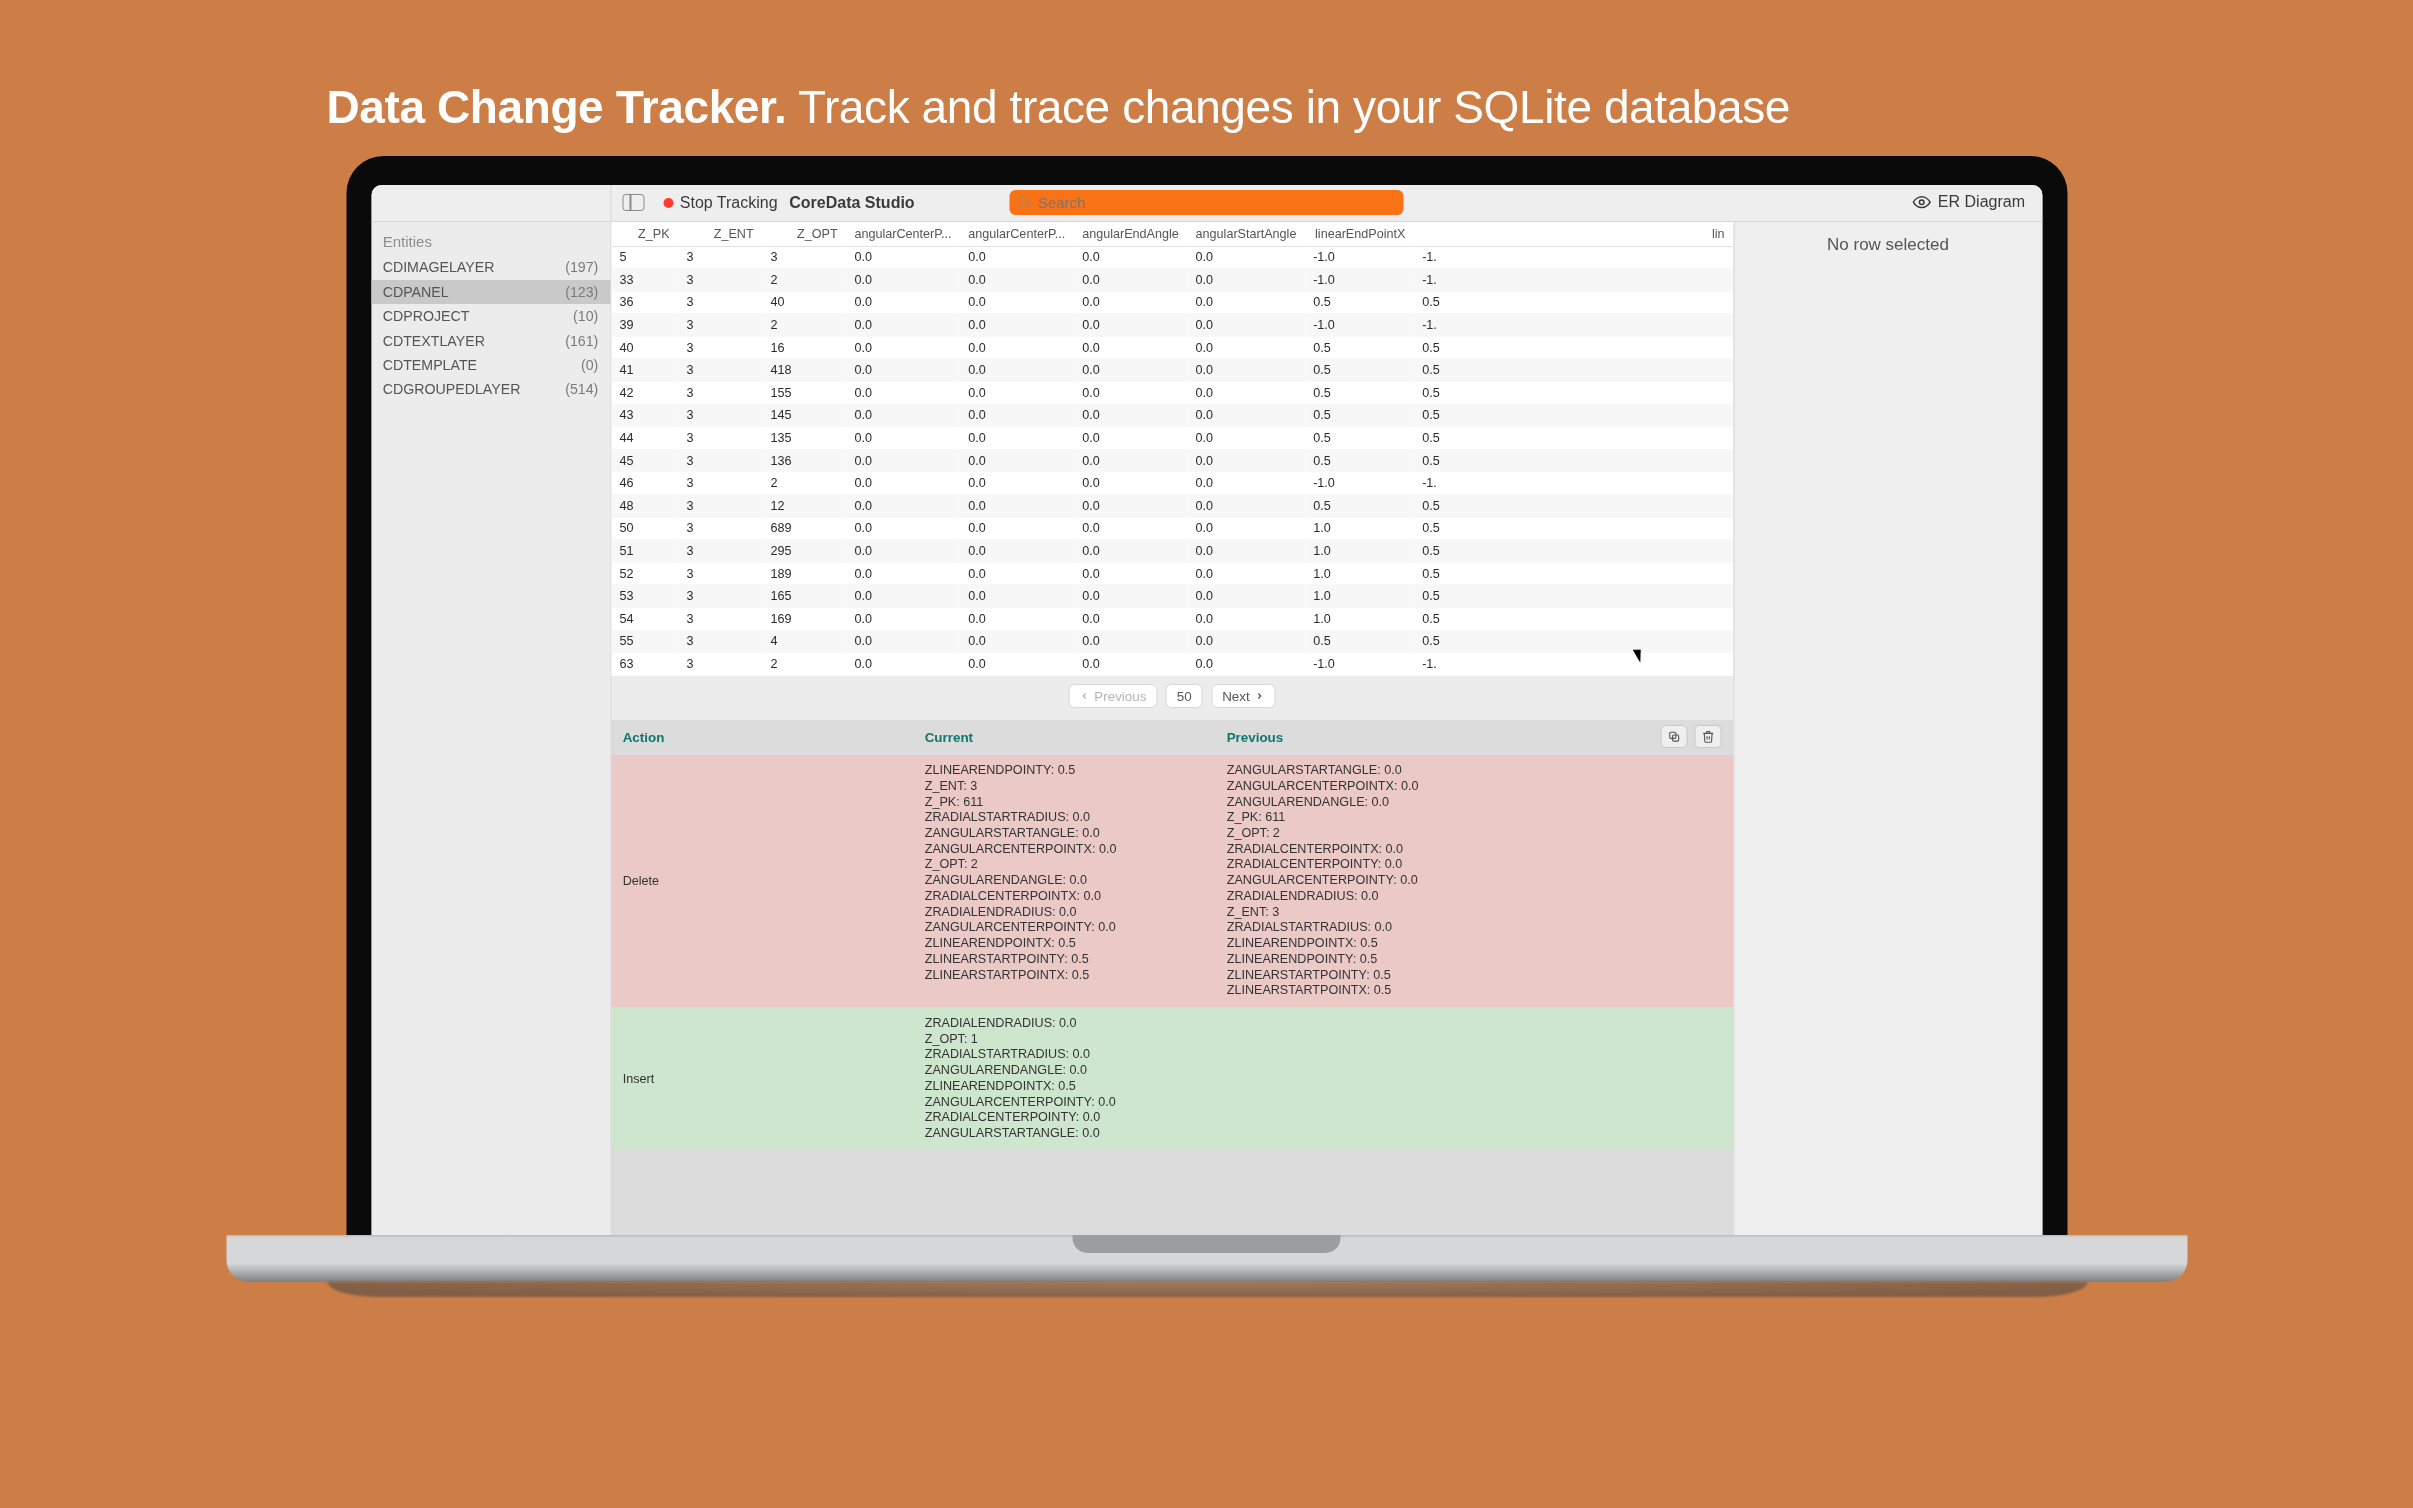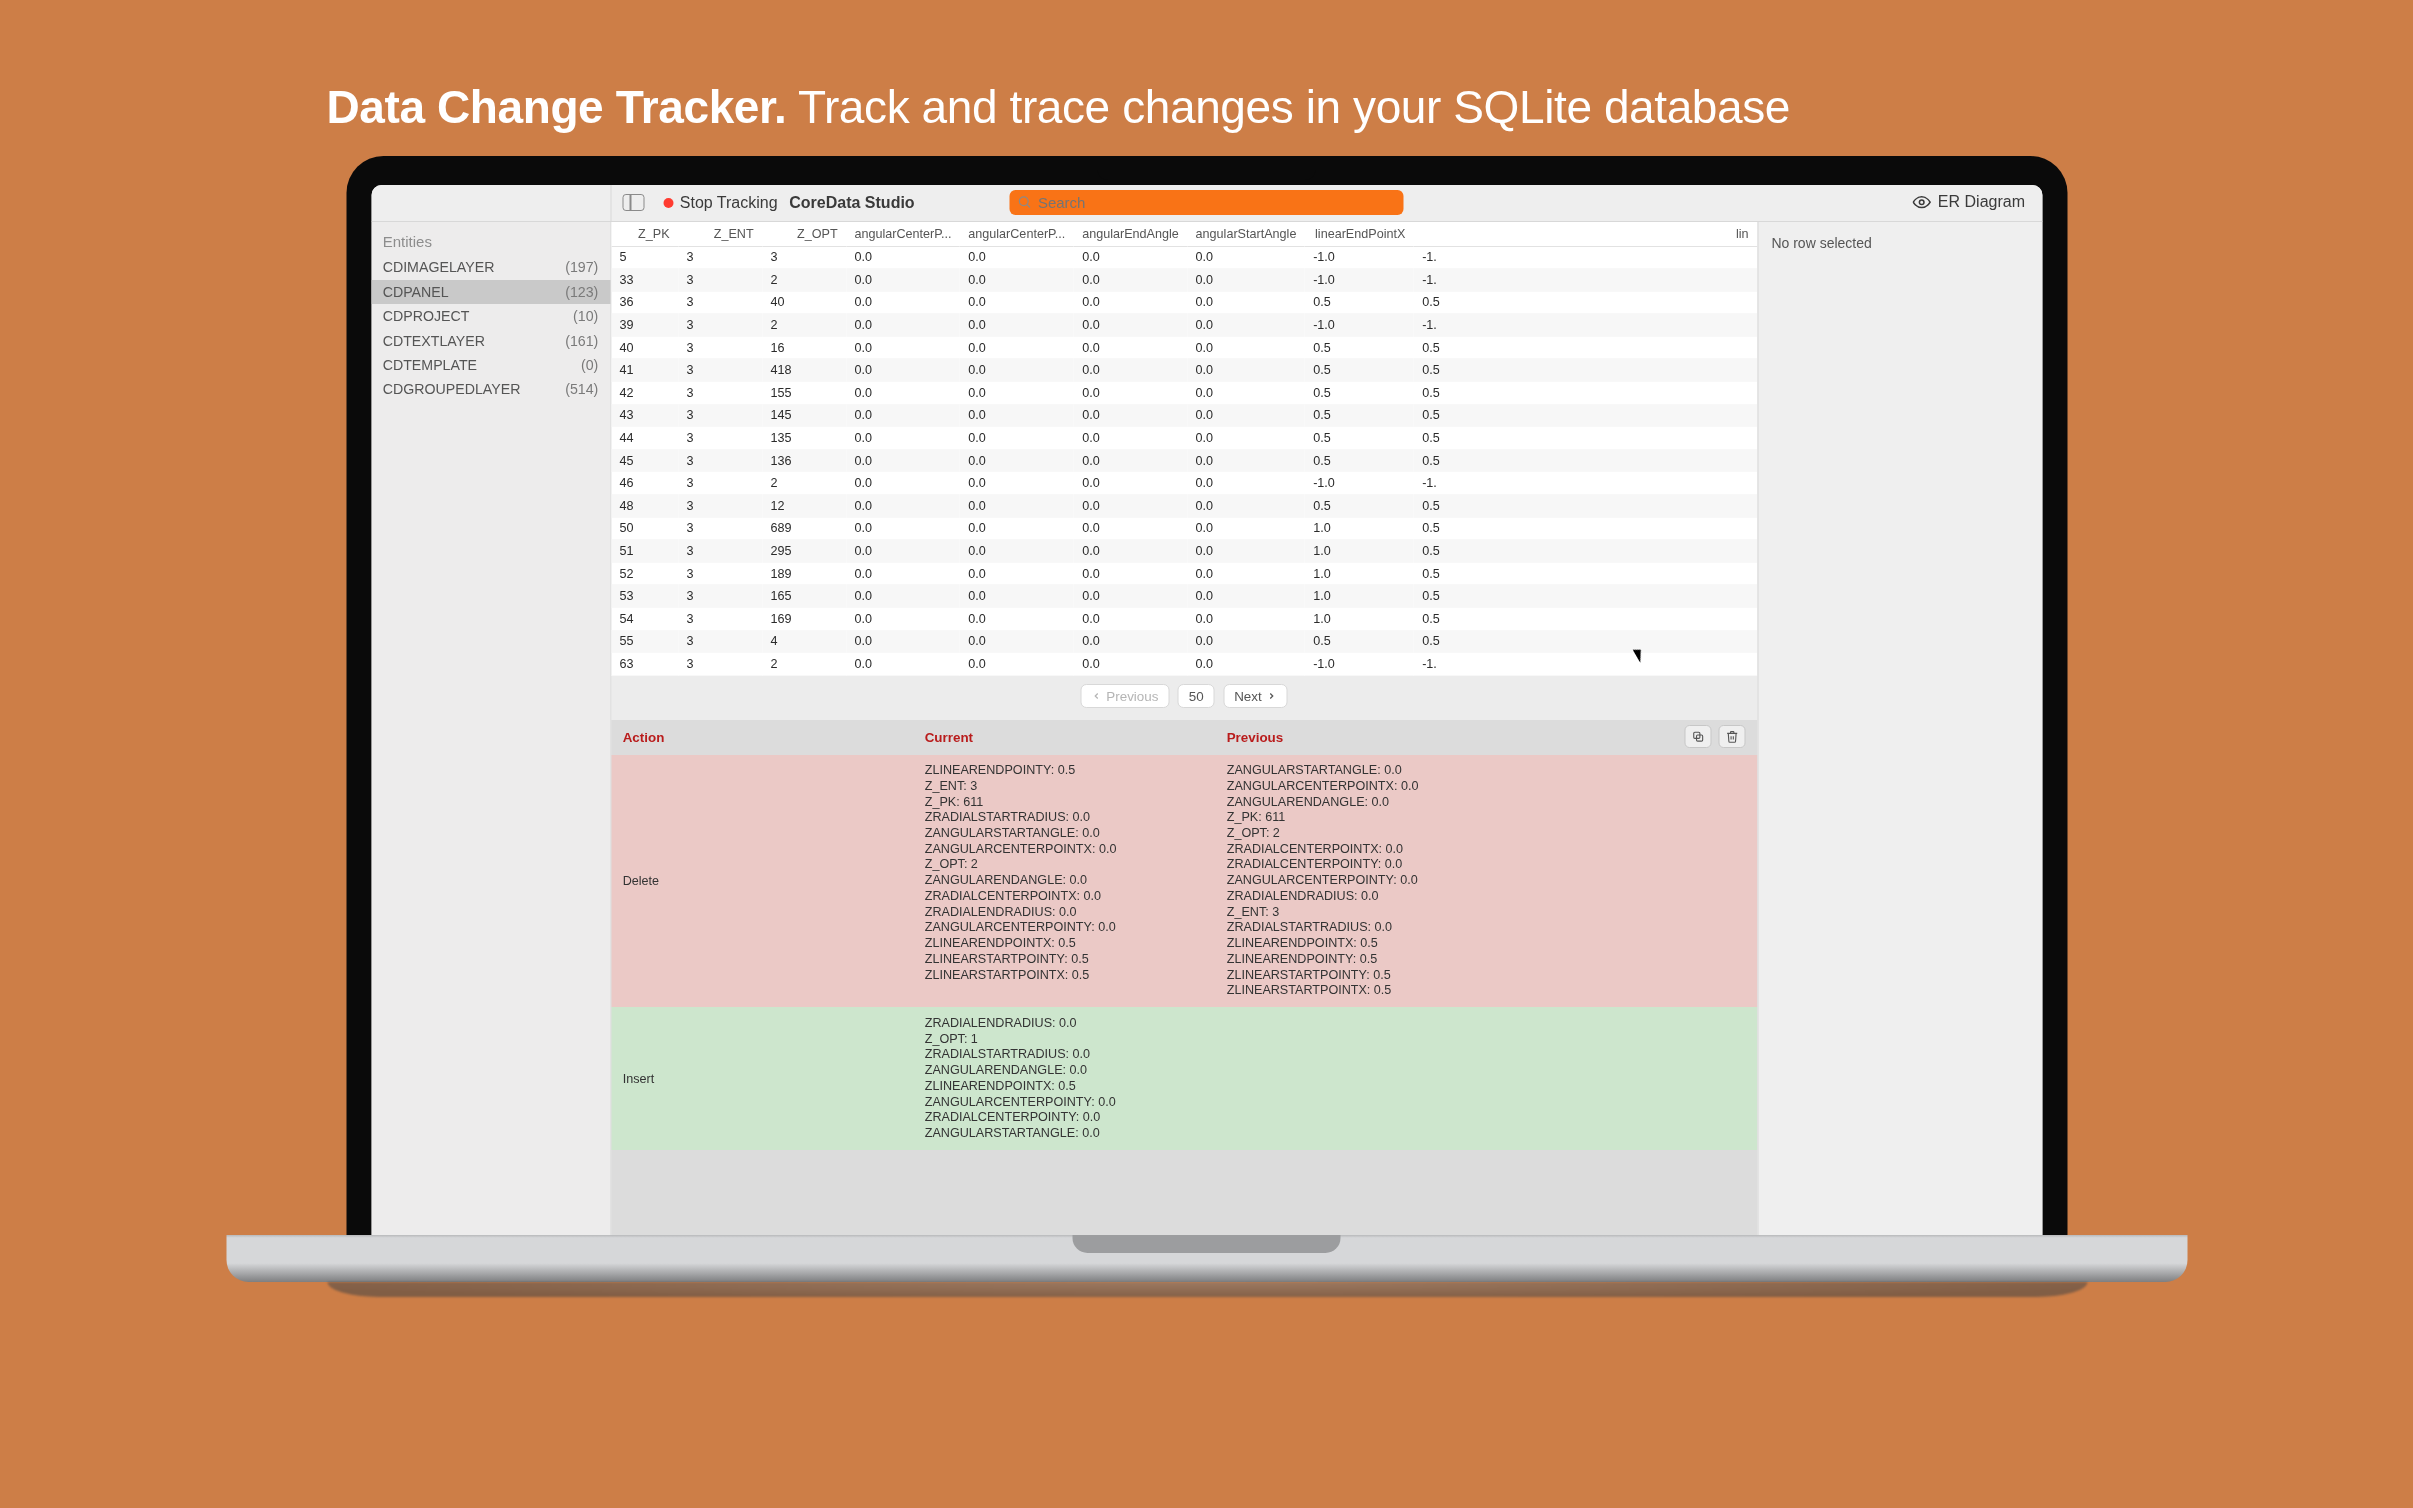--- a/index.html
+++ b/index.html
@@ -141,41 +141,41 @@
   }
   .pill{
     background:#fff;border:0.8px solid #d8d8d8;border-radius:5.9px;
     padding:3.4px 10px;display:flex;align-items:center;gap:5px;
   }
   .pill.disabled{color:#b5b5b5;}
 
   
   .changes{background:#dcdcdc;display:flex;flex-direction:column;flex:1;min-height:0;}
   .changes-header{
-    display:flex;align-items:center;padding:10px 11.7px;font-size:13.4px;color:#b91c1c;font-weight:600;
+    display:flex;align-items:center;padding:10px 11.7px;font-size:13.4px;color:#0f766e;font-weight:600;
     position:relative;
   }
   .ch-col-action{width:302px;}
   .ch-col-current{width:302px;}
   .ch-col-prev{flex:1;}
   .ch-icons{position:absolute;right:11.7px;top:5px;display:flex;gap:6.7px;}
   .ch-icon{
     width:27px;height:23.5px;border:0.8px solid #c7c7c7;border-radius:5px;background:#efefef;
     display:flex;align-items:center;justify-content:center;
   }
 
   .change-row{display:flex;font-size:12.6px;color:#333;padding:8.4px 11.7px;}
   .change-row.delete{background:#ebc9c6;}
   .change-row.insert{background:#cde6cd;}
   .change-row .c-action{width:302px;display:flex;align-items:center;}
   .change-row .c-current{width:302px;white-space:pre;line-height:1.25;}
   .change-row .c-prev{flex:1;white-space:pre;line-height:1.25;}
 
   
-  .inspector{width:285px;background:#efefef;border-left:0.8px solid #d8d8d8;padding:13.4px;font-size:14px;color:#555;text-align:left;}
+  .inspector{width:309px;background:#efefef;border-left:0.8px solid #d8d8d8;padding:13.4px;font-size:17px;color:#555;text-align:center;}
 
   .cursor{
     position:absolute;top:647px;left:1636px;width:0;height:0;
     border-left:7.5px solid #000;border-top:4.2px solid transparent;border-bottom:11.7px solid transparent;
     transform:rotate(-30deg);filter:drop-shadow(0 0 0.8px #fff);
   }
 </style>
 </head>
 <body>
 

